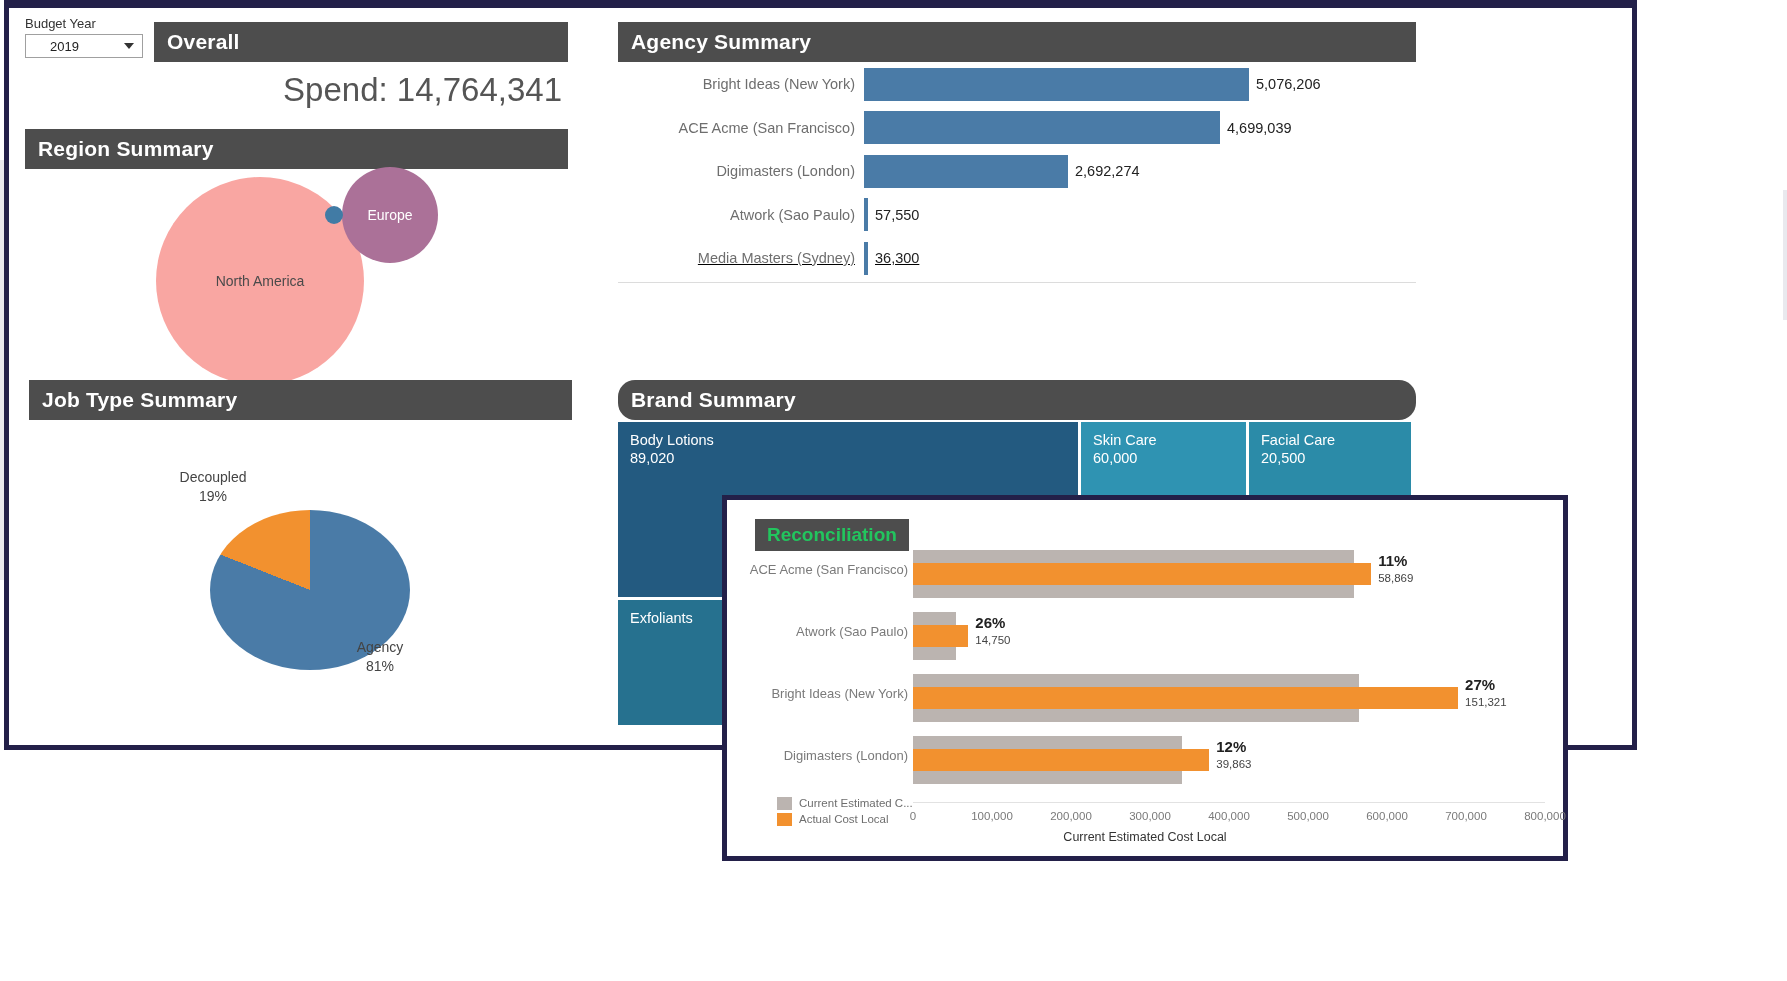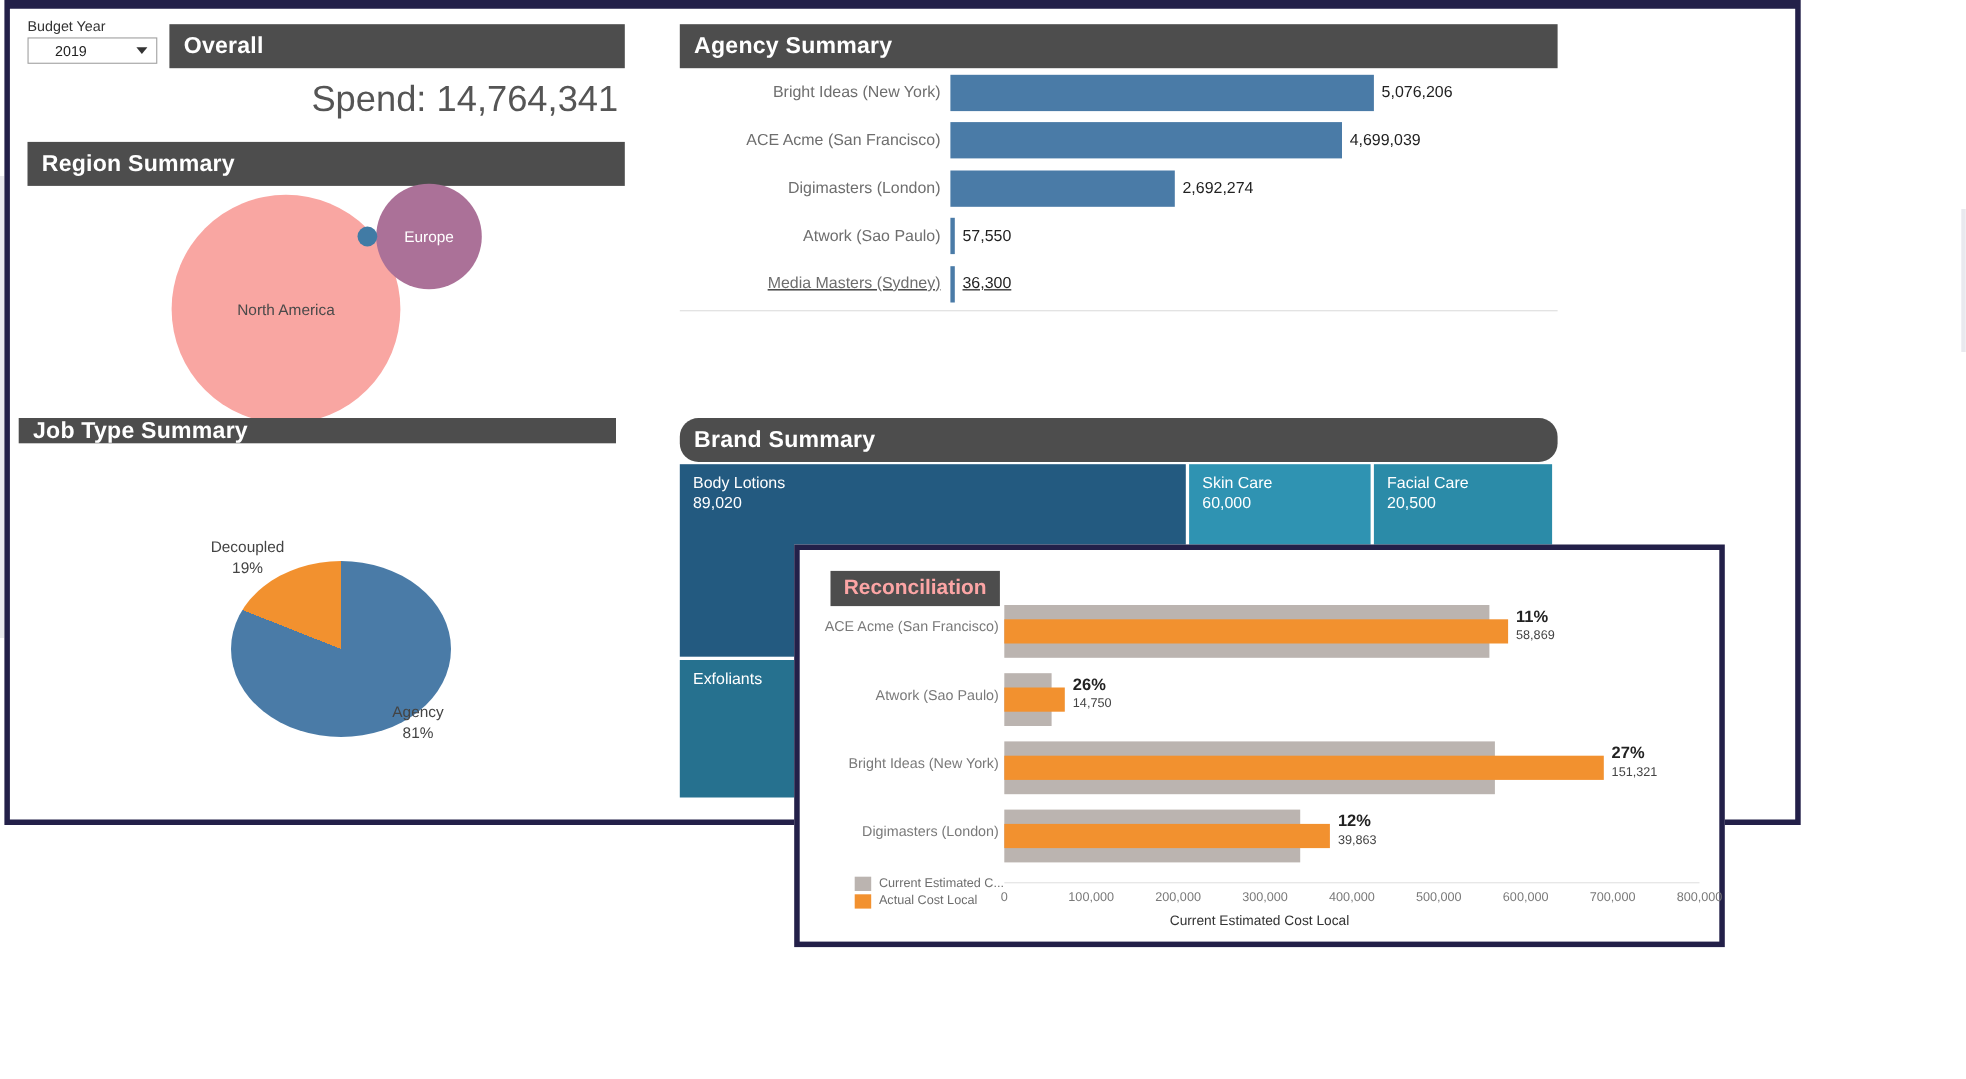--- a/index.html
+++ b/index.html
@@ -52,21 +52,21 @@
   }
 
   
   #region-header{ position:absolute; left:16px; top:121px; width:543px; height:40px; }
   #region-body{ position:absolute; left:16px; top:161px; width:543px; height:200px; }
   .bubble{ position:absolute; border-radius:50%; display:flex;
            align-items:center; justify-content:center;
            font-size:14px; }
 
   
-  #jobtype-header{ position:absolute; left:8px; top:372px; width:543px; height:23px; }
+  #jobtype-header{ position:absolute; left:20px; top:372px; width:543px; height:40px; }
   #jobtype-body{ position:absolute; left:16px; top:412px; width:543px; height:320px; }
   #pie{ position:absolute; left:185px; top:90px; width:200px; height:160px; }
   .pie-label{ position:absolute; font-size:14px; color:#444; text-align:center; line-height:19px; }
 
   
   #agency-header{ position:absolute; left:609px; top:14px; width:798px; height:40px; }
   #agency-body{ position:absolute; left:609px; top:54px; width:798px; height:222px; }
   .agency-row{ position:absolute; left:0; width:798px; height:44px; display:flex; align-items:center; }
   .agency-label{ width:246px; text-align:right; padding-right:9px;
                  font-size:14.5px; color:#6e6e6e; white-space:nowrap; }
@@ -82,21 +82,21 @@
        font-size:14.5px; line-height:18px; overflow:hidden; }
   .tm .tmv{ display:block; }
 
   
   #recon-window{
     position:absolute; left:722px; top:495px; width:846px; height:366px;
     background:#ffffff; border:5px solid #232049;
   }
   #recon-header{
     position:absolute; left:28px; top:19px; height:32px;
-    background:#4d4d4d; color:#fca5a5; font-weight:bold; font-size:19px;
+    background:#4d4d4d; color:#22c55e; font-weight:bold; font-size:19px;
     display:flex; align-items:center; padding:0 12px;
   }
   #recon-plot{ position:absolute; left:0; top:44px; width:836px; height:265px; }
   .rc-row{ position:absolute; left:0; width:836px; height:60px; }
   .rc-label{ position:absolute; right:655px; top:18px; width:240px;
              text-align:right; font-size:13px; color:#7a7a7a; white-space:nowrap; }
   .rc-ref{ position:absolute; top:6px; height:48px; background:#bbb4b0; }
   .rc-act{ position:absolute; top:19px; height:22px; background:#f2912f; }
   .rc-pct{ position:absolute; top:8px; font-size:15px; font-weight:bold; color:#222; white-space:nowrap; }
   .rc-num{ position:absolute; top:28px; font-size:11.5px; color:#444; white-space:nowrap; }
@@ -143,21 +143,21 @@
         <span>Europe</span>
       </div>
       <div class="bubble" style="left: 300px; top: 37px; width: 18px; height: 18px; background: rgb(65, 123, 165); color: rgb(255, 255, 255);"></div>
     </div>
 
   <div id="jobtype-header" class="panel-header">
     <span>Job Type Summary</span>
   </div>
   <div id="jobtype-body">
     <div id="pie" style="border-radius: 50%; background: conic-gradient(rgb(74, 123, 167) 0deg, rgb(74, 123, 167) 291.6deg, rgb(242, 145, 47) 291.6deg, rgb(242, 145, 47) 360deg);"></div>
-    <div class="pie-label" style="left:140px;top:48px;width:120px;margin-top:20px;">
+    <div class="pie-label" style="left:128px;top:48px;width:120px;">
       <span>Decoupled</span><br>
       <span>19%</span>
     </div>
     <div class="pie-label" style="left:300px;top:218px;width:110px;">
       <span>Agency</span><br>
       <span>81%</span>
     </div>
   </div>
 
   <div id="agency-header" class="panel-header">

